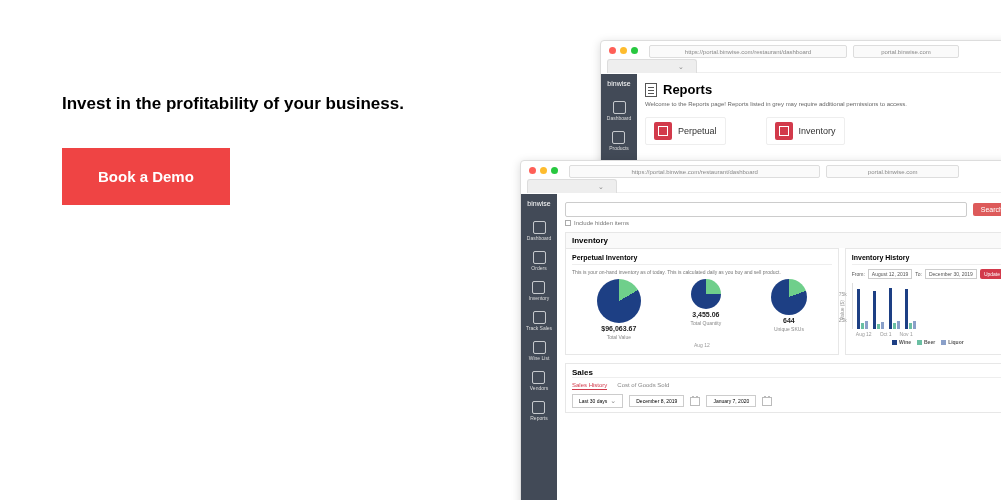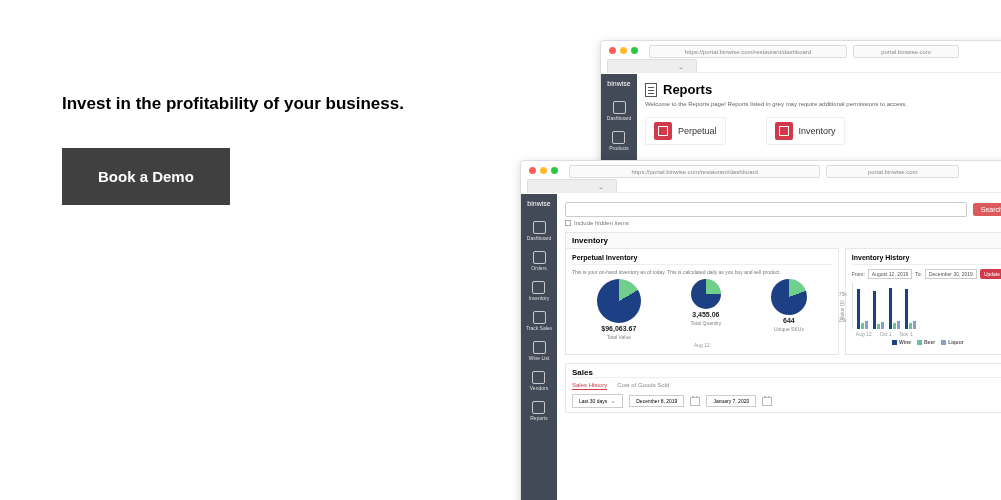--- a/index.html
+++ b/index.html
@@ -24,21 +24,21 @@
     .subhead {
       margin-top: 24px;
       font-size: 17px;
       font-weight: 600;
       color: #000;
       line-height: 1.4;
     }
     .cta {
       margin-top: 32px;
       display: inline-block;
-      background: #404040;
+      background: #ef4444;
       color: #fff;
       font-weight: 700;
       font-size: 15px;
       padding: 20px 36px;
       border: none;
       cursor: pointer;
     }
     
     .stage {
       position: absolute;

